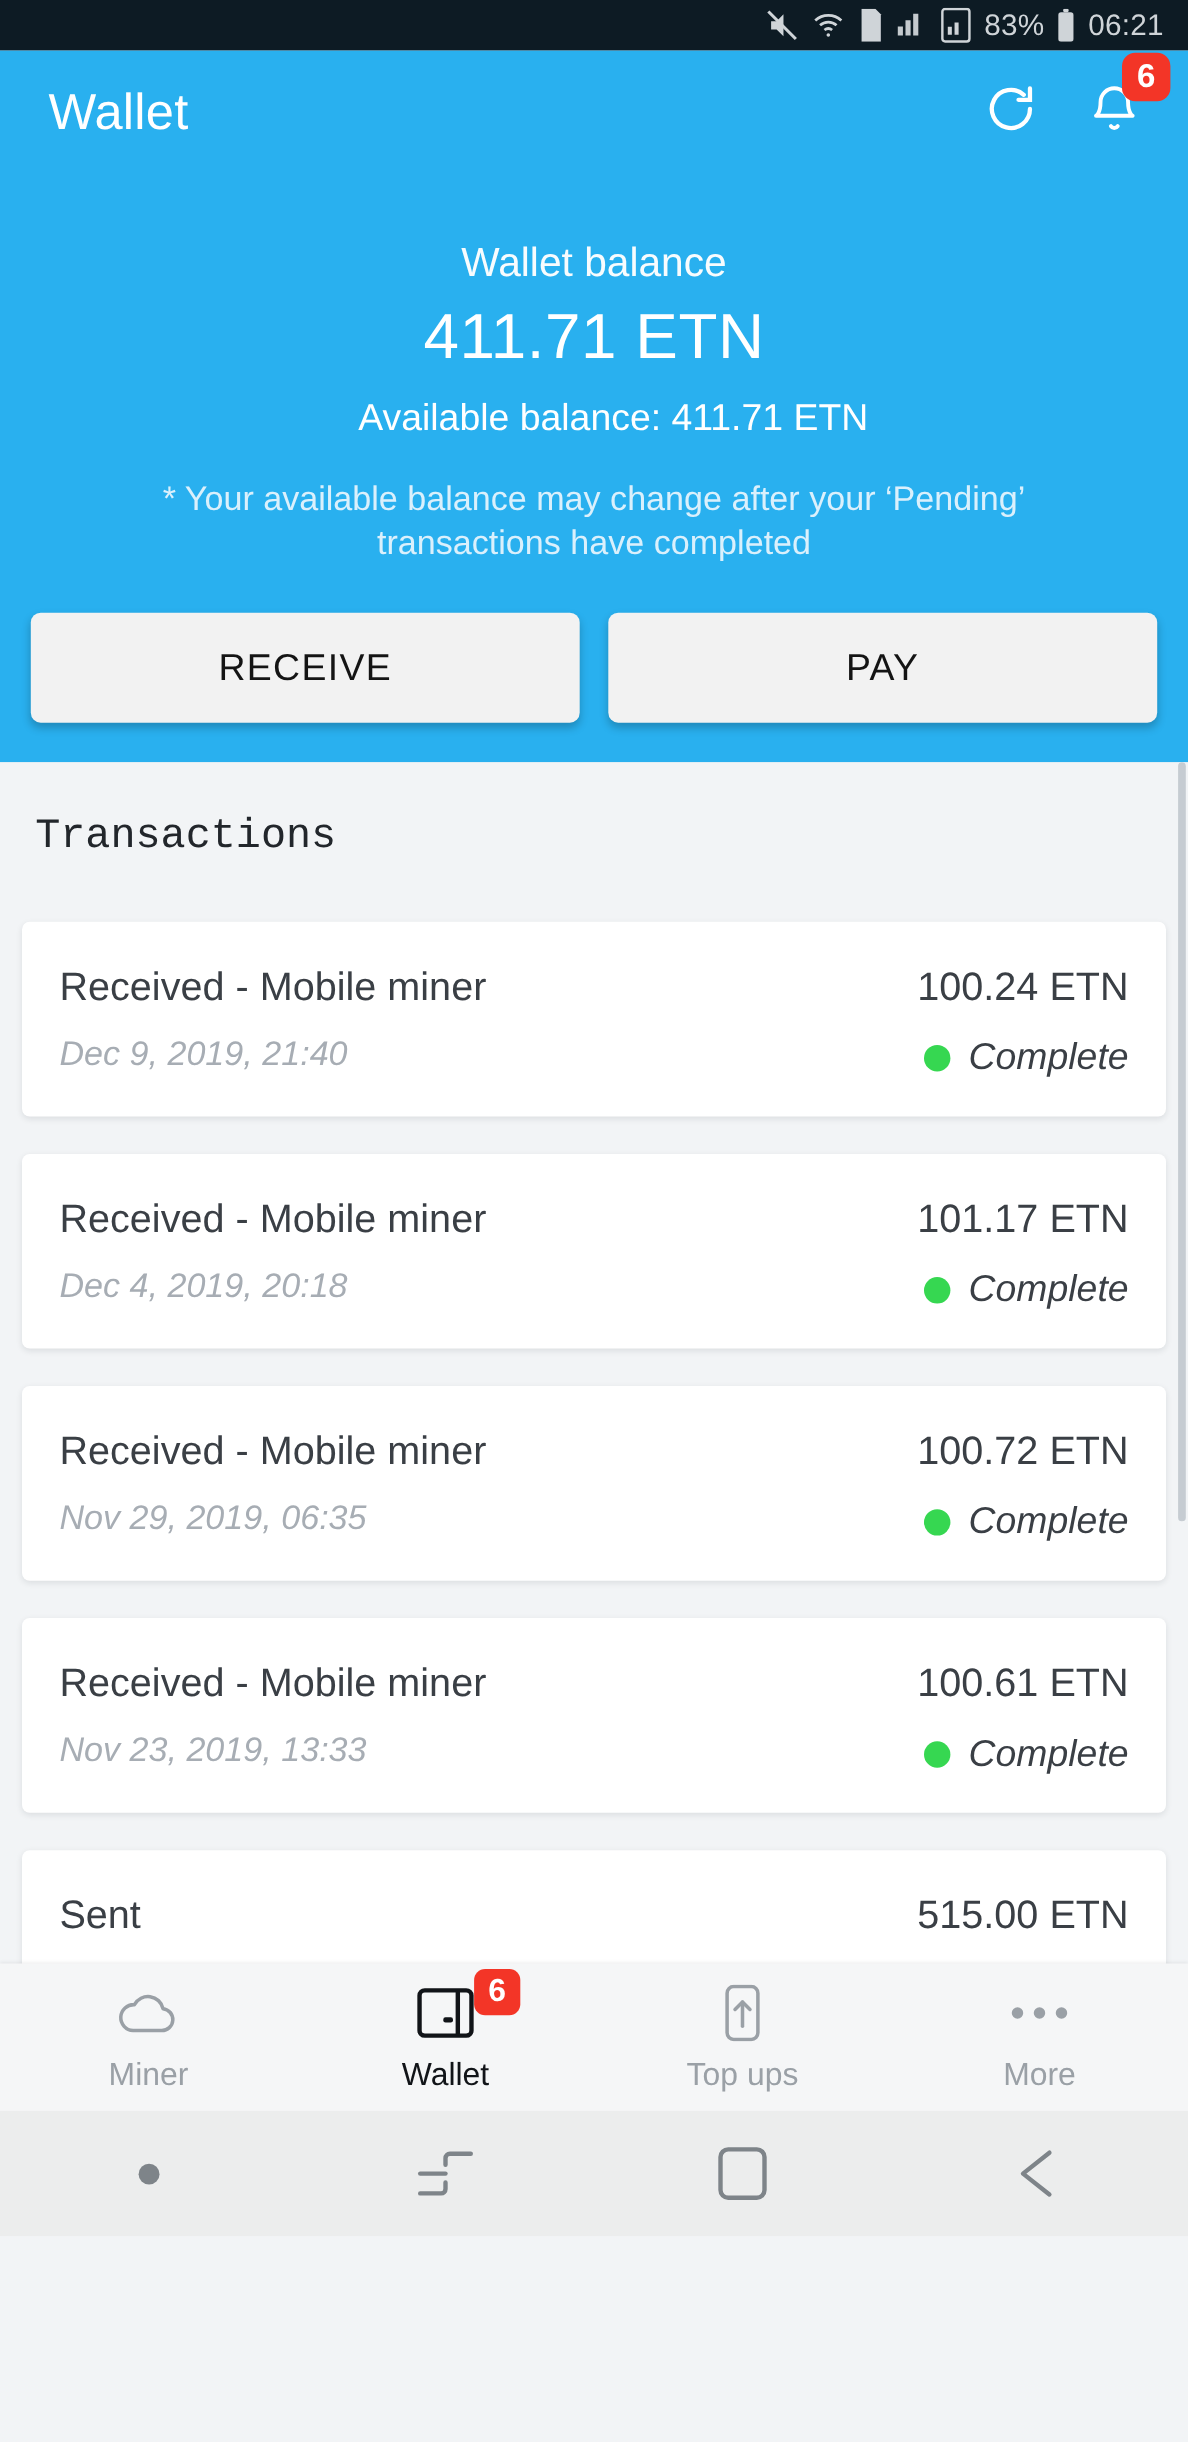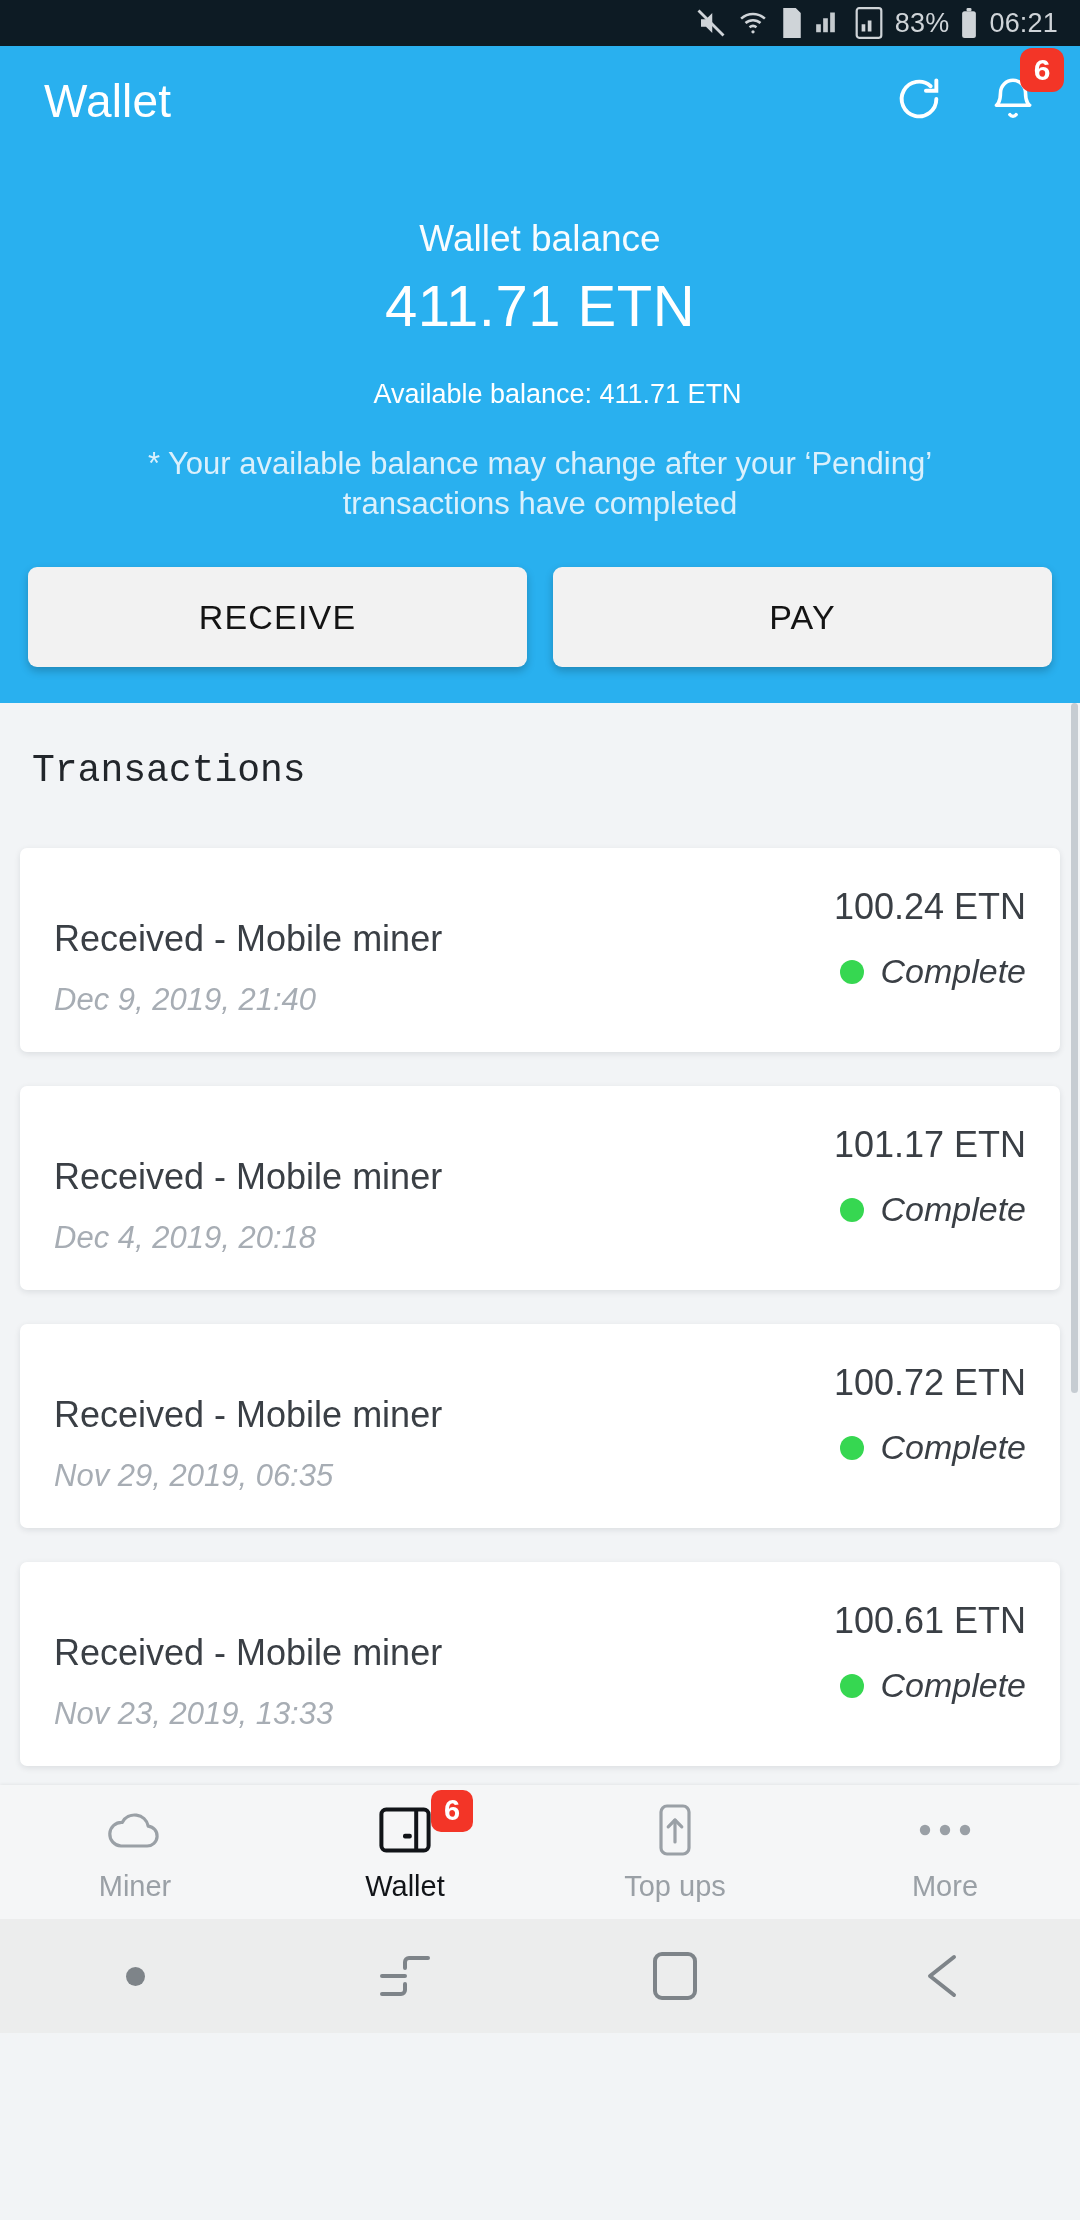--- a/index.html
+++ b/index.html
@@ -42,21 +42,21 @@
     position:absolute; top:-26px; right:-24px;
     background:#f33527; color:#fff; border-radius:12px;
     min-width:44px; height:44px; padding:0 10px;
     display:flex; align-items:center; justify-content:center;
     font-size:30px; font-weight:700;
   }
 
   .balance-block { text-align:center; padding-top:62px; }
   .balance-label { color:#ffffff; font-size:37px; font-weight:400; opacity:0.97; }
   .balance-amount { color:#ffffff; font-size:58px; font-weight:400; margin-top:12px; letter-spacing:0.5px; }
-  .available-line { color:#ffffff; font-size:27px; margin-top:40px;padding-left:35px; }
+  .available-line { color:#ffffff; font-size:34px; margin-top:22px;padding-left:35px; }
   .pending-note {
     color:#e2f3fd; font-size:31px; line-height:1.28;
     margin:34px auto 0; max-width:800px; opacity:0.96;
   }
 
   .action-row {
     display:flex; gap:26px; padding:44px 28px 0 28px;
   }
   .action-btn {
     flex:1; height:100px; background:#f2f2f2; border-radius:9px;
@@ -72,21 +72,21 @@
     font-size:38px; color:#22262b; padding:46px 0 0 32px;font-family:Liberation Mono, monospace;
   }
   .tx-list { padding:56px 20px 0 20px; }
   .tx-card {
     background:#ffffff; border-radius:7px; margin-bottom:34px;
     padding:38px 34px 34px 34px;
     box-shadow:0 2px 6px rgba(15,25,40,0.10);
     display:flex; justify-content:space-between; align-items:flex-start;
   }
   .tx-left { display:flex; flex-direction:column; gap:22px; }
-  .tx-title { font-size:36px; color:#3a3f45;margin-top:32px; }
+  .tx-title { font-size:36px; color:#3a3f45; }
   .tx-date { font-size:31px; color:#a7adb4; font-style:italic; }
   .tx-right { display:flex; flex-direction:column; align-items:flex-end; gap:24px; }
   .tx-amount { font-size:36px; color:#3a3f45; font-weight:400; }
   .tx-status { display:flex; align-items:center; gap:16px; font-size:34px; color:#3a3f45;font-style:italic; }
   .status-dot { width:24px; height:24px; border-radius:50%; background:#36d751; display:block; }
 
   .scrollbar {
     position:absolute; right:2px; top:0; width:7px; height:690px;
     background:#c6ccd2; border-radius:4px;
   }

